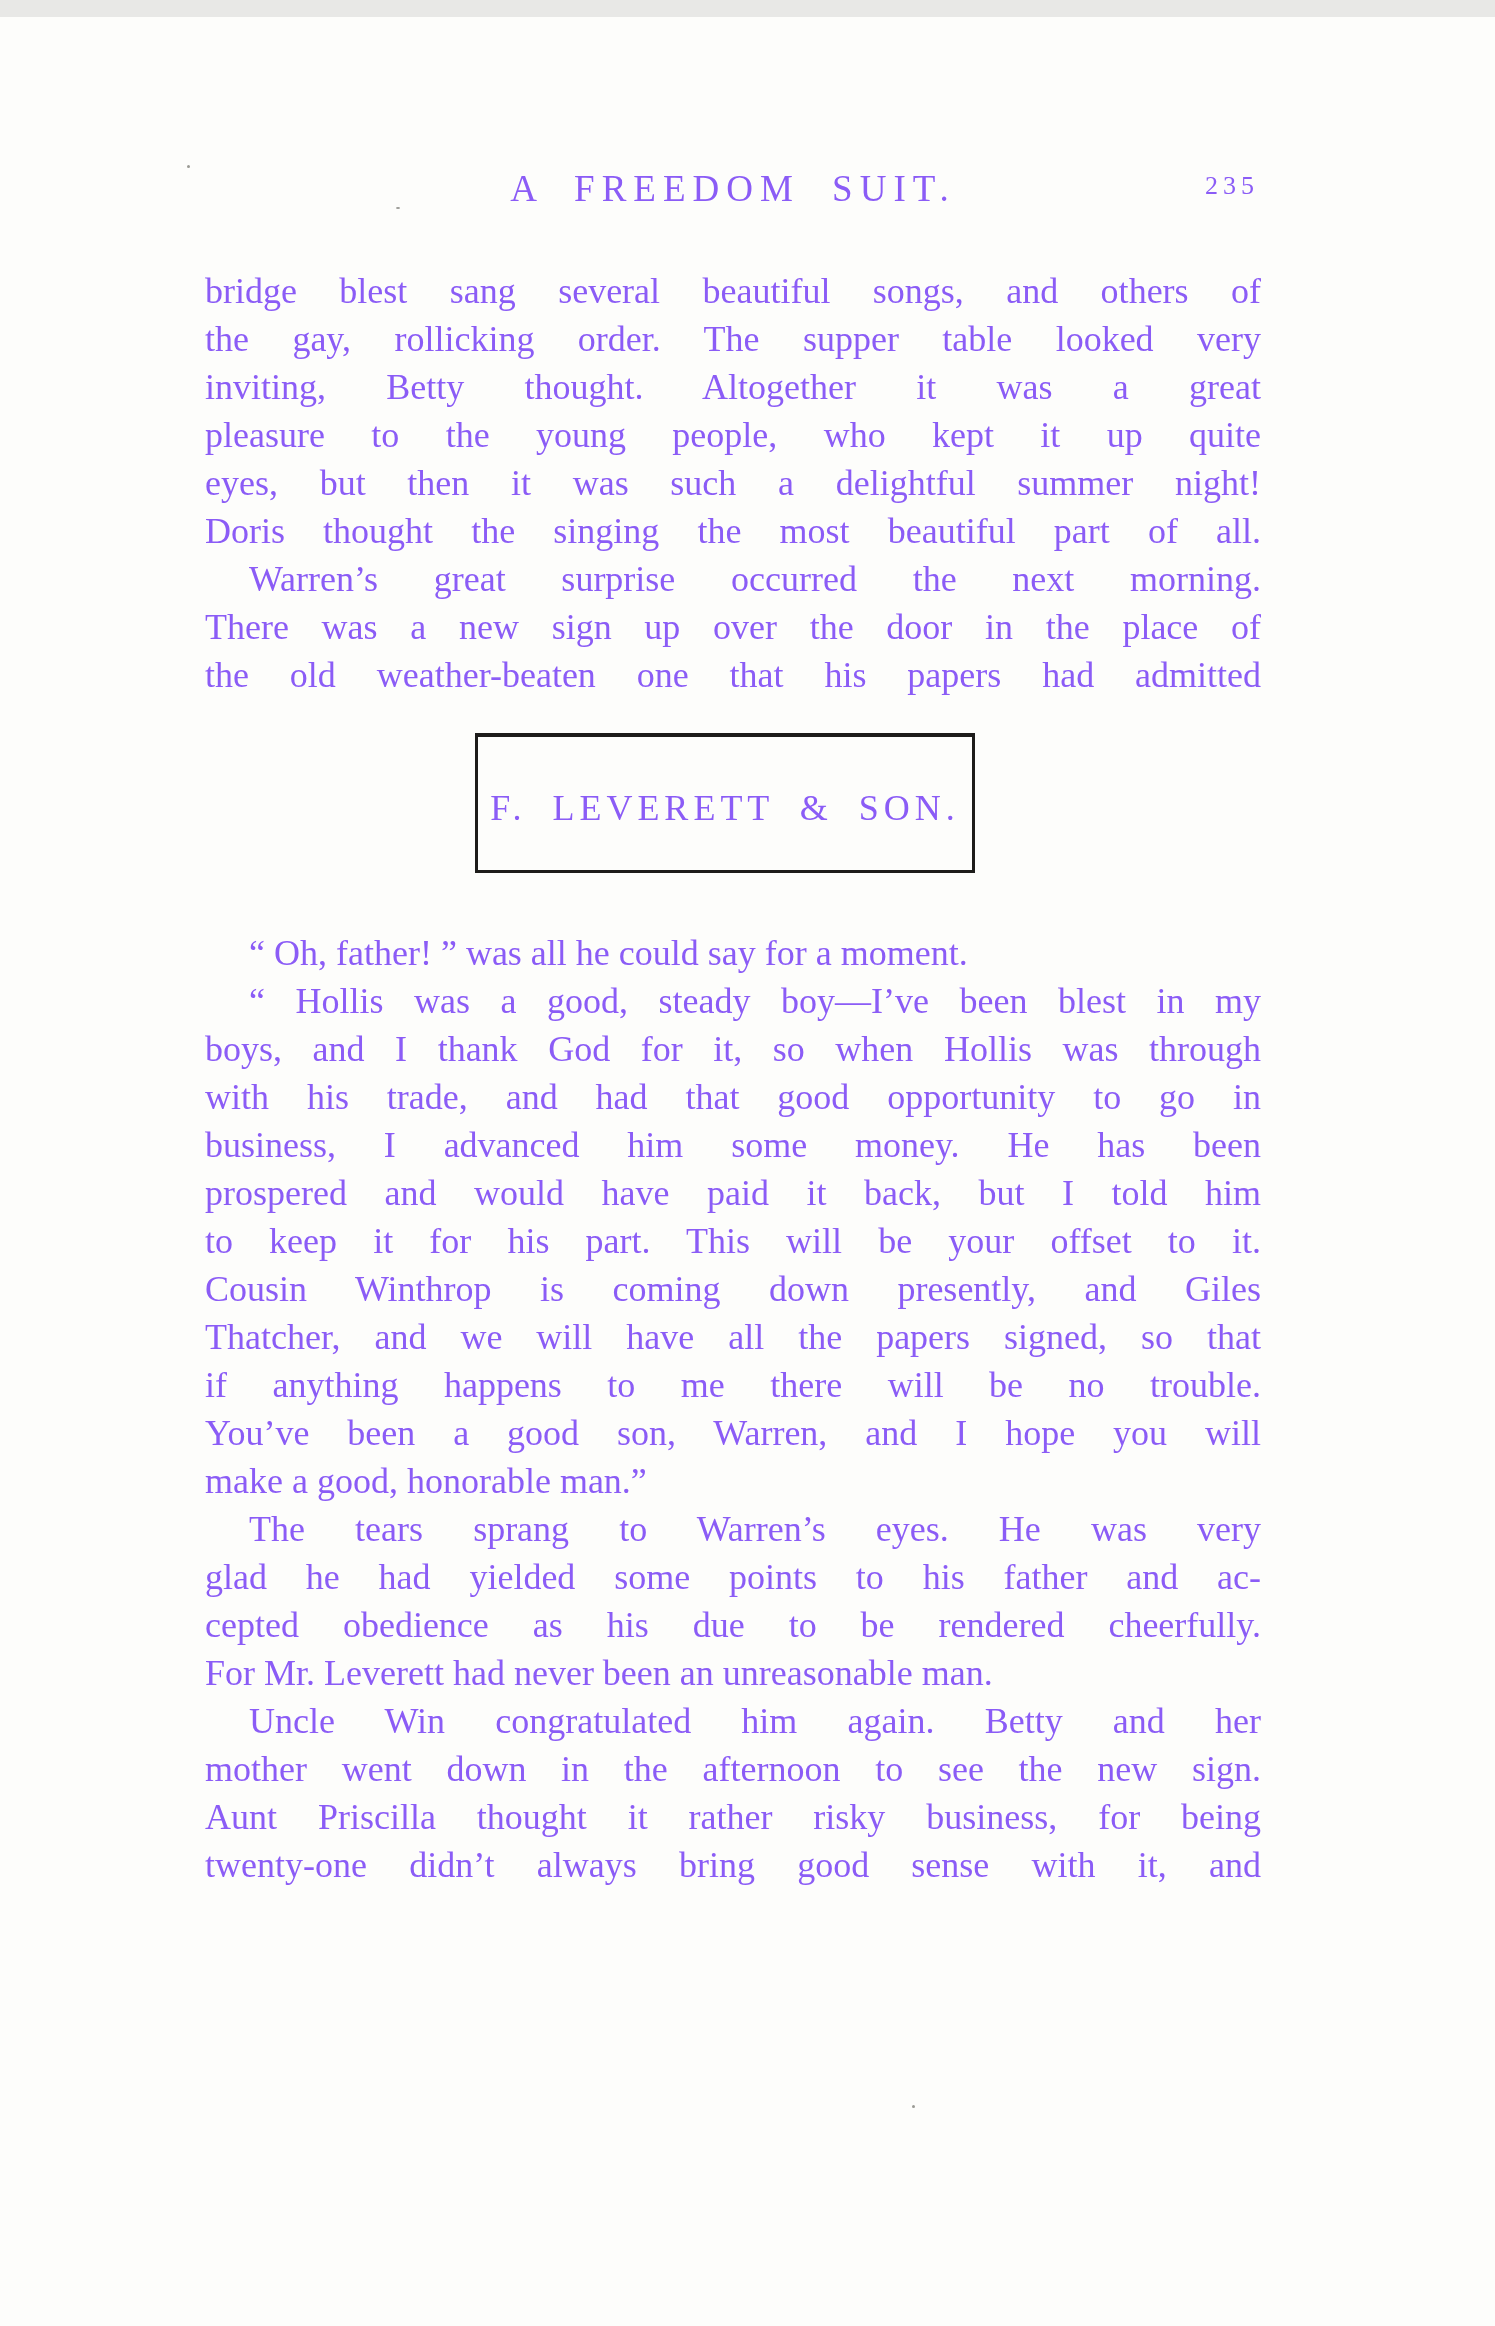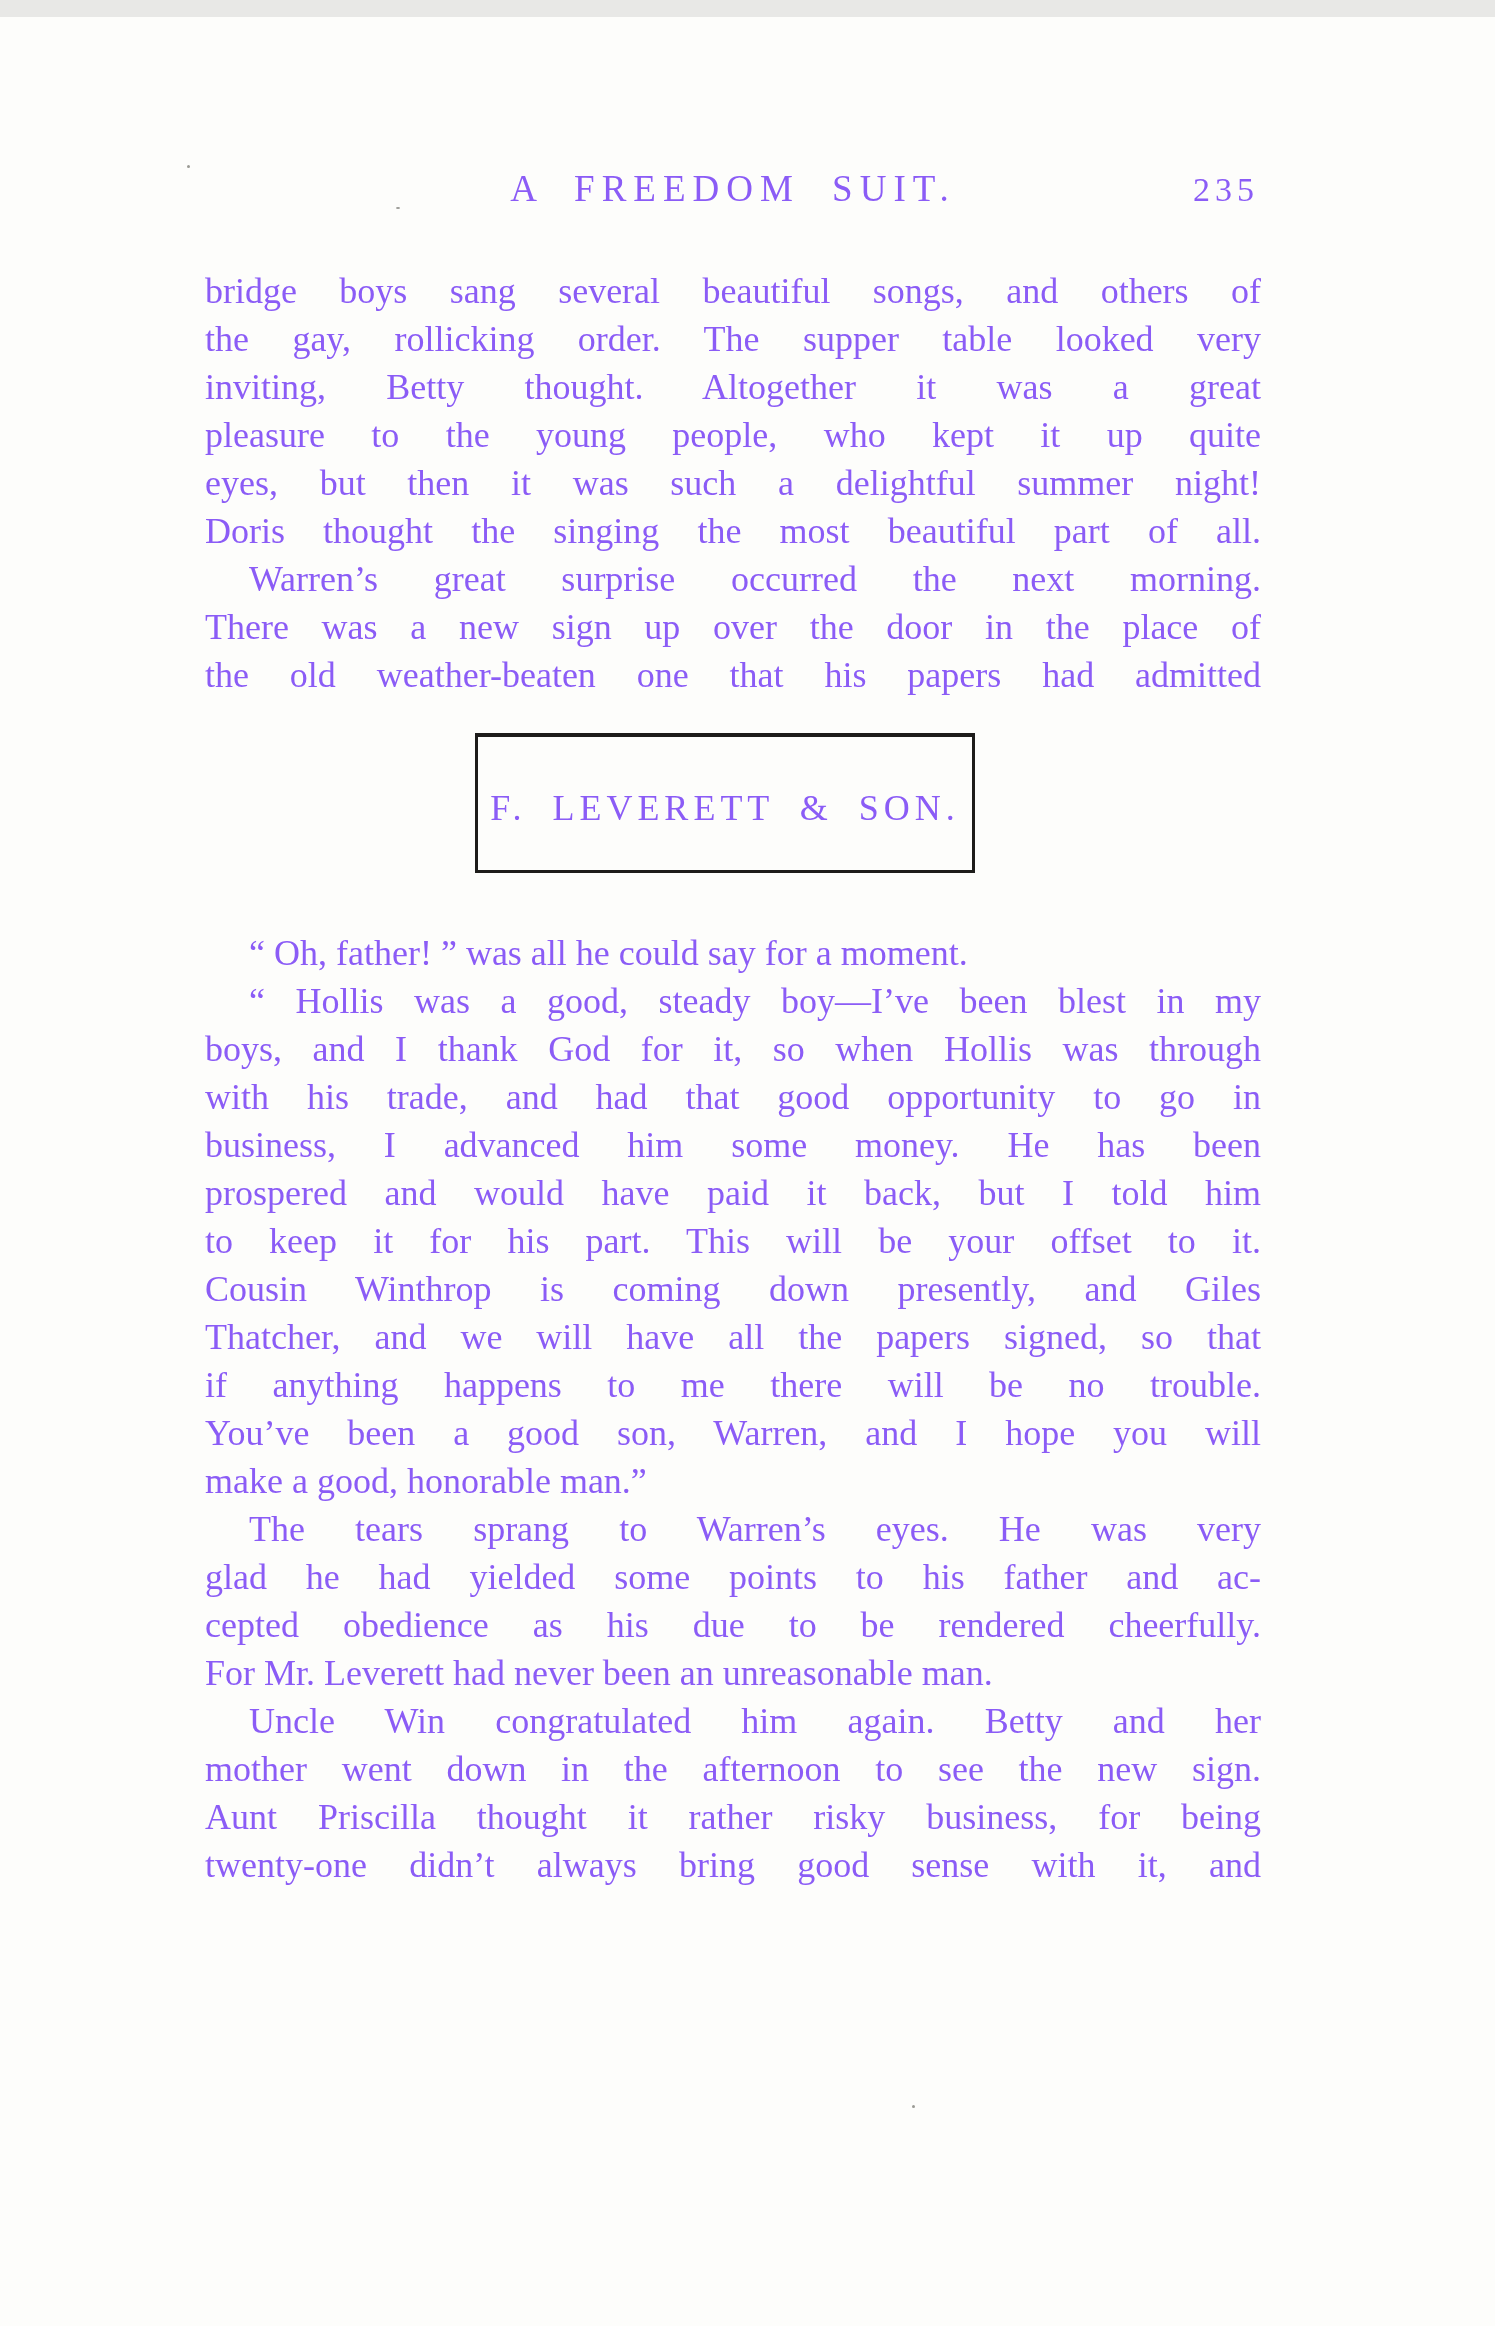--- a/index.html
+++ b/index.html
@@ -26,21 +26,21 @@
     text-align:center;
     font-size:37px;
     letter-spacing:7px;
     word-spacing:16px;
     white-space:nowrap;
   }
   .page-number{
     position:absolute;
     right:2px;
     top:4px;
-    font-size:34px;
+    font-size:26px;
     letter-spacing:5px;
   }
   .body-text{
     position:absolute;
     top:250px;
     left:205px;
     width:1056px;
     font-size:36px;
   }
   .line{
@@ -86,21 +86,21 @@
   <div class="speck s3"></div>
 
   <div class="running-head">
     <div class="running-title">A FREEDOM SUIT.</div>
     <div class="page-number">235</div>
   </div>
 
   <div class="body-text">
 
     <div id="lines-before">
-        <div class="line j">bridge boys sang several beautiful songs, and others of</div>
+        <div class="line j">bridge blest sang several beautiful songs, and others of</div>
         <div class="line j">the gay, rollicking order.  The supper table looked very</div>
         <div class="line j">inviting, Betty thought.  Altogether it was a great</div>
         <div class="line j">pleasure to the young people, who kept it up quite</div>
         <div class="line j">eyes, but then it was such a delightful summer night!</div>
         <div class="line j">Doris thought the singing the most beautiful part of all.</div>
         <div class="line j in">Warren’s great surprise occurred the next morning.</div>
         <div class="line j">There was a new sign up over the door in the place of</div>
         <div class="line j">the old weather-beaten one that his papers had admitted</div>
       </div>
 

